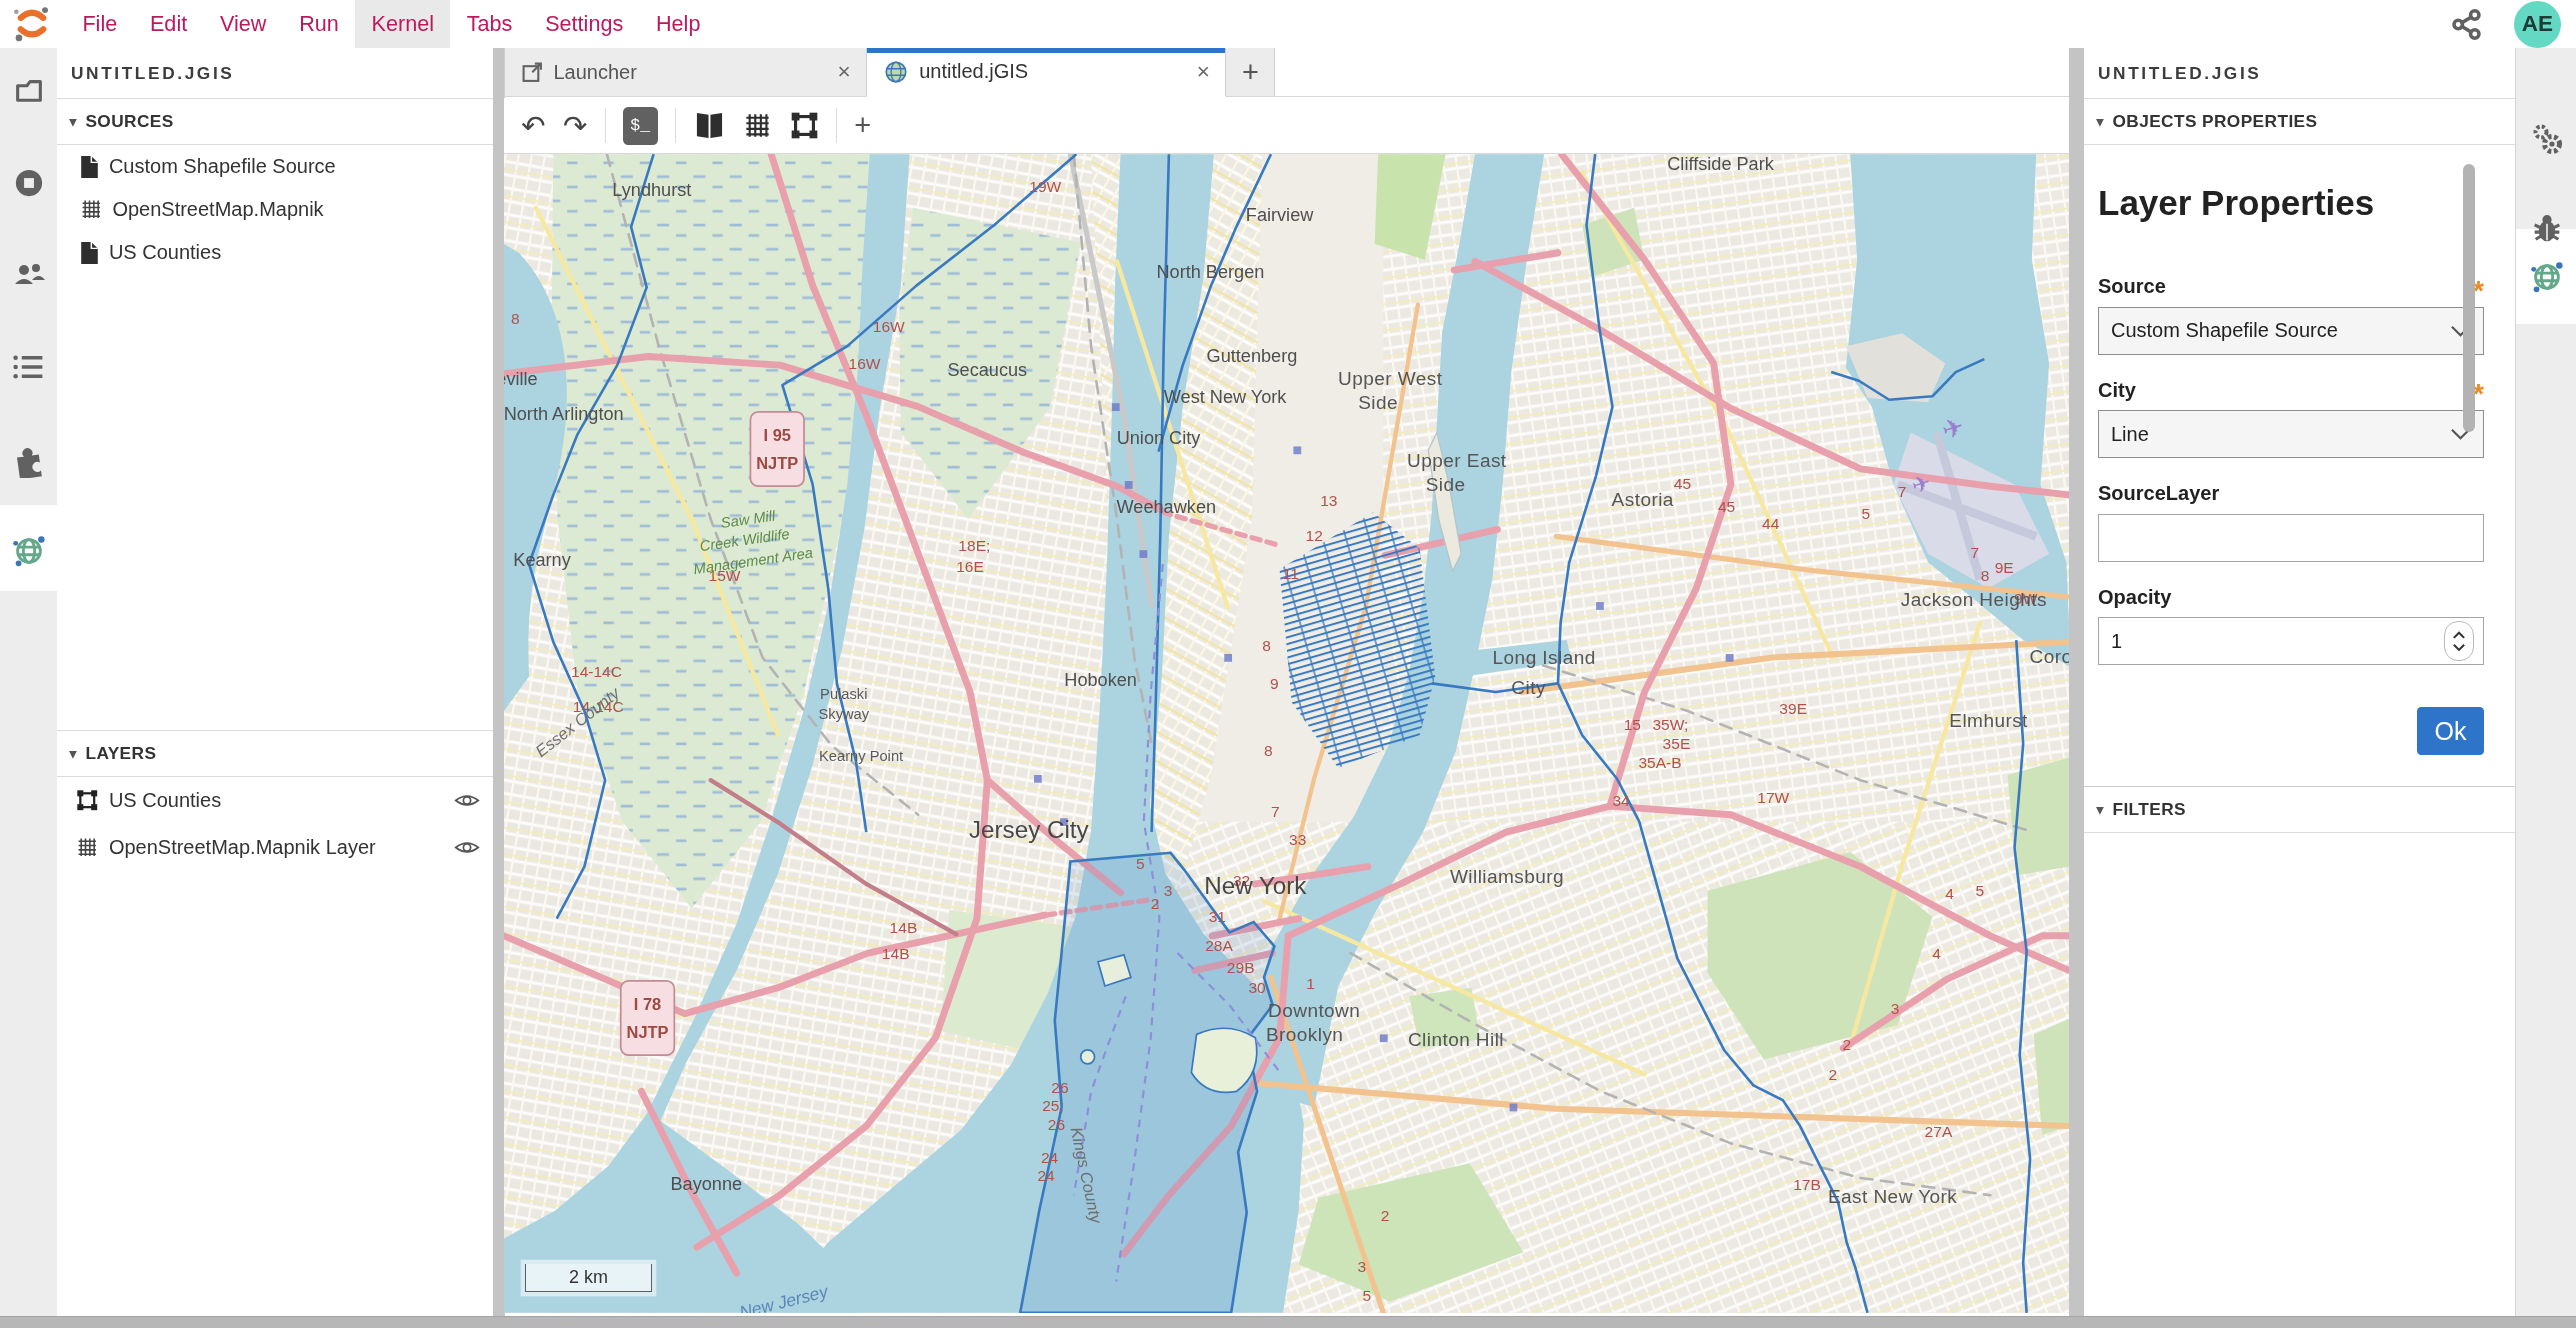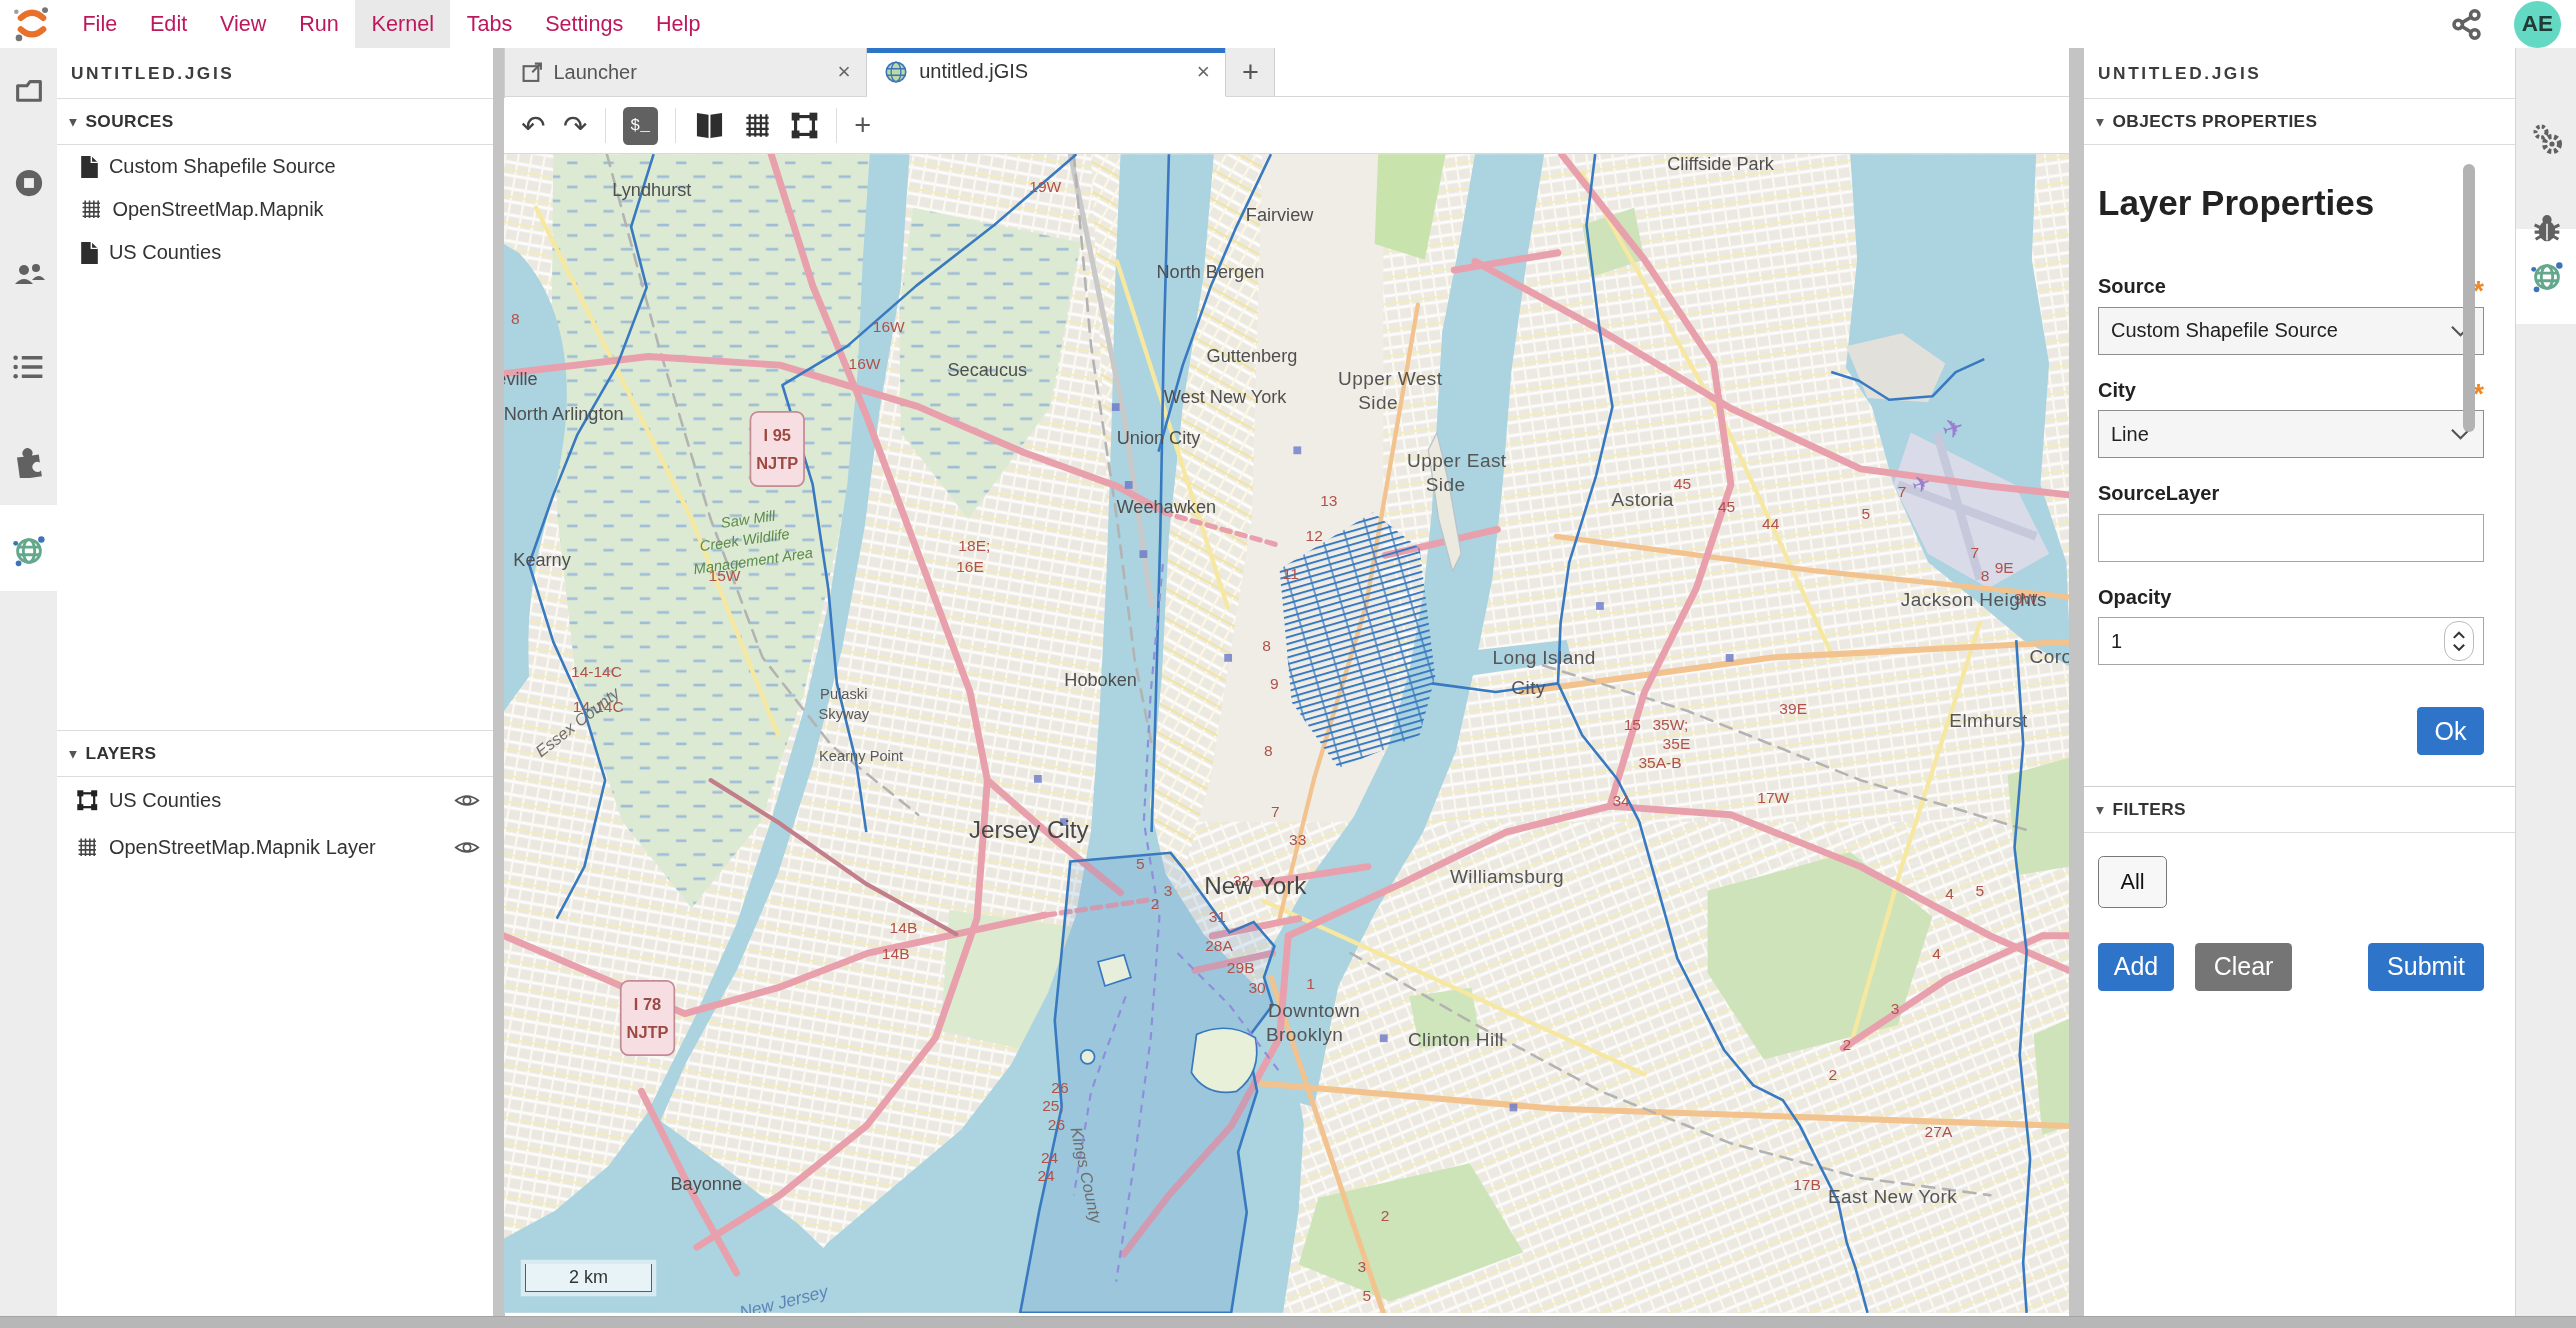--- a/index.html
+++ b/index.html
@@ -606,28 +606,20 @@
       <div class="ok-row">
           <div class="btn blue" id="ok-btn">Ok</div>
         </div>
     </div>
 
     <div id="filters-block">
       <div class="section-row">
         <span class="caret">▾</span>
         <span class="section-label">FILTERS</span>
       </div>
-      <div style="padding:0 31px 0 14px;">
-        <div id="all-btn">All</div>
-        <div class="filter-btn-row">
-          <div class="btn blue" id="add-btn">Add</div>
-          <div class="btn gray" id="clear-btn">Clear</div>
-          <div class="btn blue" id="submit-btn">Submit</div>
-        </div>
-      </div>
     </div>
     <div id="rp-scroll"></div>
   </div>
 
   <div class="abs activity" id="act-right">
     <div class="act-white" style="top:181px;height:95px;"></div>
     <svg class="act-icon" style="top:91px;" width="36" height="36" viewBox="0 0 36 36">
       <circle cx="12" cy="11" r="5.5" fill="none" stroke="#616161" stroke-width="4" stroke-dasharray="3 2.2"></circle>
       <circle cx="23" cy="23" r="7.5" fill="none" stroke="#616161" stroke-width="5" stroke-dasharray="3.6 2.6"></circle>
         <circle cx="23" cy="23" r="2.6" fill="#616161"></circle>

